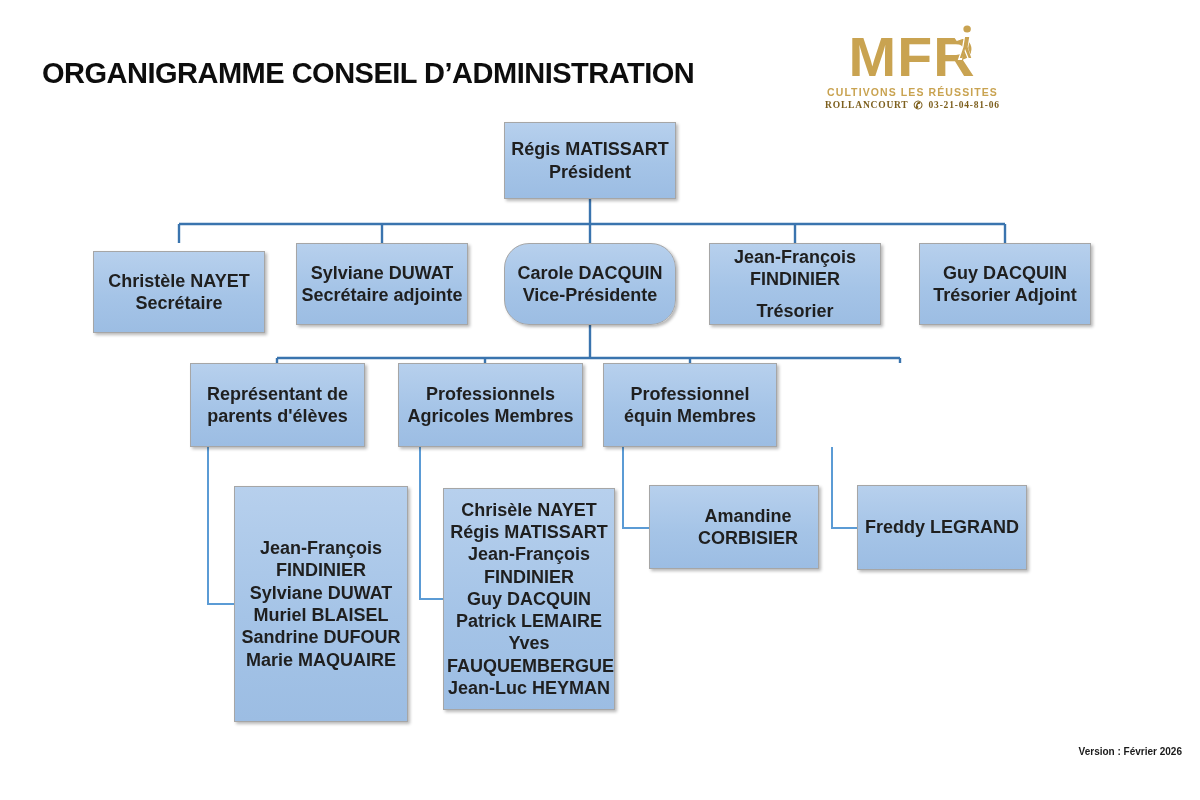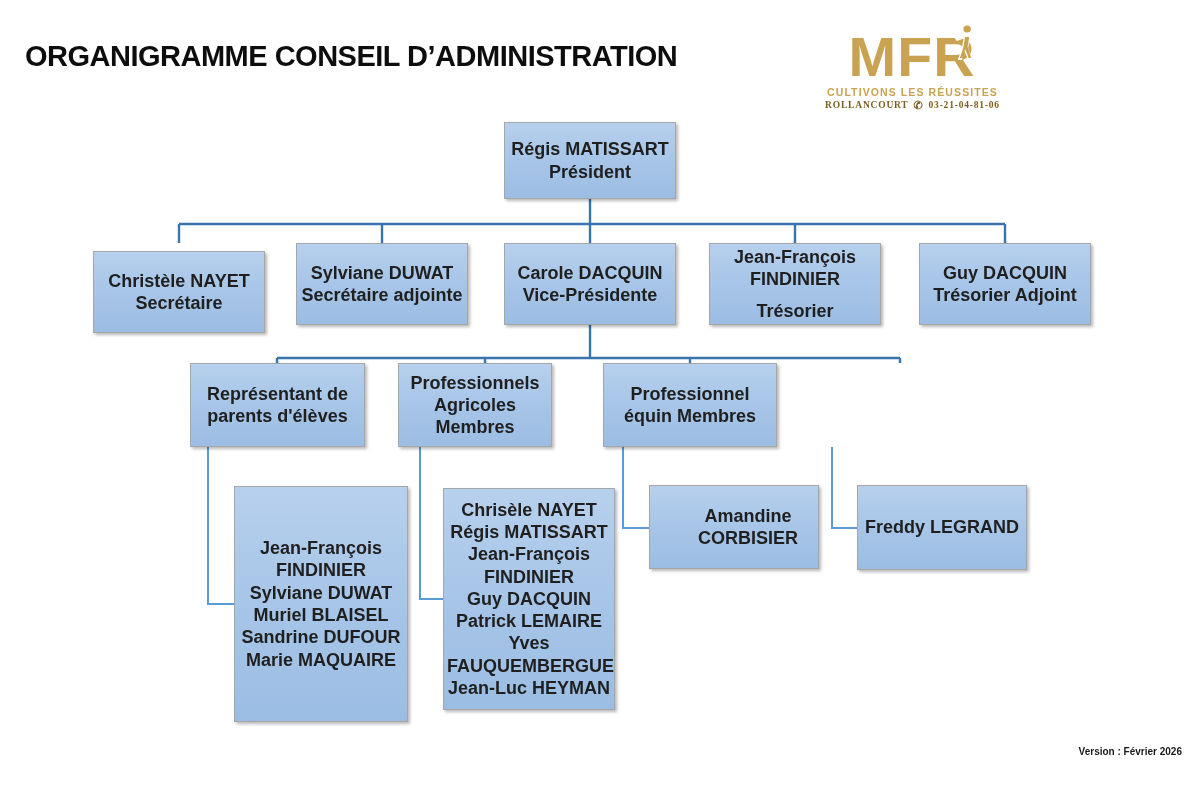--- a/index.html
+++ b/index.html
@@ -1,21 +1,21 @@
 <!DOCTYPE html>
 <html><head>
 <meta charset="utf-8">
 <style>
   html,body{margin:0;padding:0;background:#ffffff;}
   .stage{
     position:relative;width:1200px;height:800px;background:#ffffff;overflow:hidden;
     font-family:"Liberation Sans", sans-serif;
   }
   .page-title{
-    position:absolute;left:25px;top:40px;margin:0;
+    position:absolute;left:25px;top:40px;margin:17px;
     font-size:29px;font-weight:800;letter-spacing:-0.5px;color:#0d0d0d;
     font-family:"Liberation Sans", sans-serif;
   }
   
   .logo{position:absolute;left:815px;top:28px;width:195px;text-align:center;}
   .logo-wordmark{
     position:relative;display:inline-block;
     font-size:55px;line-height:58px;font-weight:900;letter-spacing:1px;
     color:#C9A351;transform:scaleX(1.04);
   }
@@ -39,26 +39,26 @@
     display:flex;flex-direction:column;align-items:center;justify-content:center;
     text-align:center;color:#1f1f1f;font-size:18px;line-height:1.24;padding:4px 3px;font-weight:bold;
   }
   .node .role{display:block;}
   .role-gap .role{margin-top:10px;}
   
   .n-president{left:504px;top:122px;width:172px;height:77px;}
   
   .n-b1{left:93px; top:243px;width:172px;height:82px;margin-top:8px;}
   .n-b2{left:296px;top:243px;width:172px;height:82px;}
-  .n-b3{left:504px;top:243px;width:172px;height:82px;}
+  .n-b3{left:504px;top:243px;width:172px;height:82px;border-radius:25px;}
   .n-b4{left:709px;top:243px;width:172px;height:82px;}
   .n-b5{left:919px;top:243px;width:172px;height:82px;}
   
   .n-c1{left:190px;top:363px;width:175px;height:84px;}
-  .n-c2{left:398px;top:363px;width:154px;height:84px;}
+  .n-c2{left:398px;top:363px;width:185px;height:84px;}
   .n-c3{left:603px;top:363px;width:174px;height:84px;}
   .n-c4{left:813px;top:363px;width:174px;height:84px;}
   
   .n-m1{left:234px;top:486px;width:174px;height:236px;}
   .n-m2{left:443px;top:488px;width:172px;height:222px;}
   .n-m3{left:649px;top:485px;width:170px;height:84px;padding-left:31px;}
   .n-m4{left:857px;top:485px;width:170px;height:85px;}
   .member-name{width:100%;}
   
   .connectors{position:absolute;left:0;top:0;pointer-events:none;}

